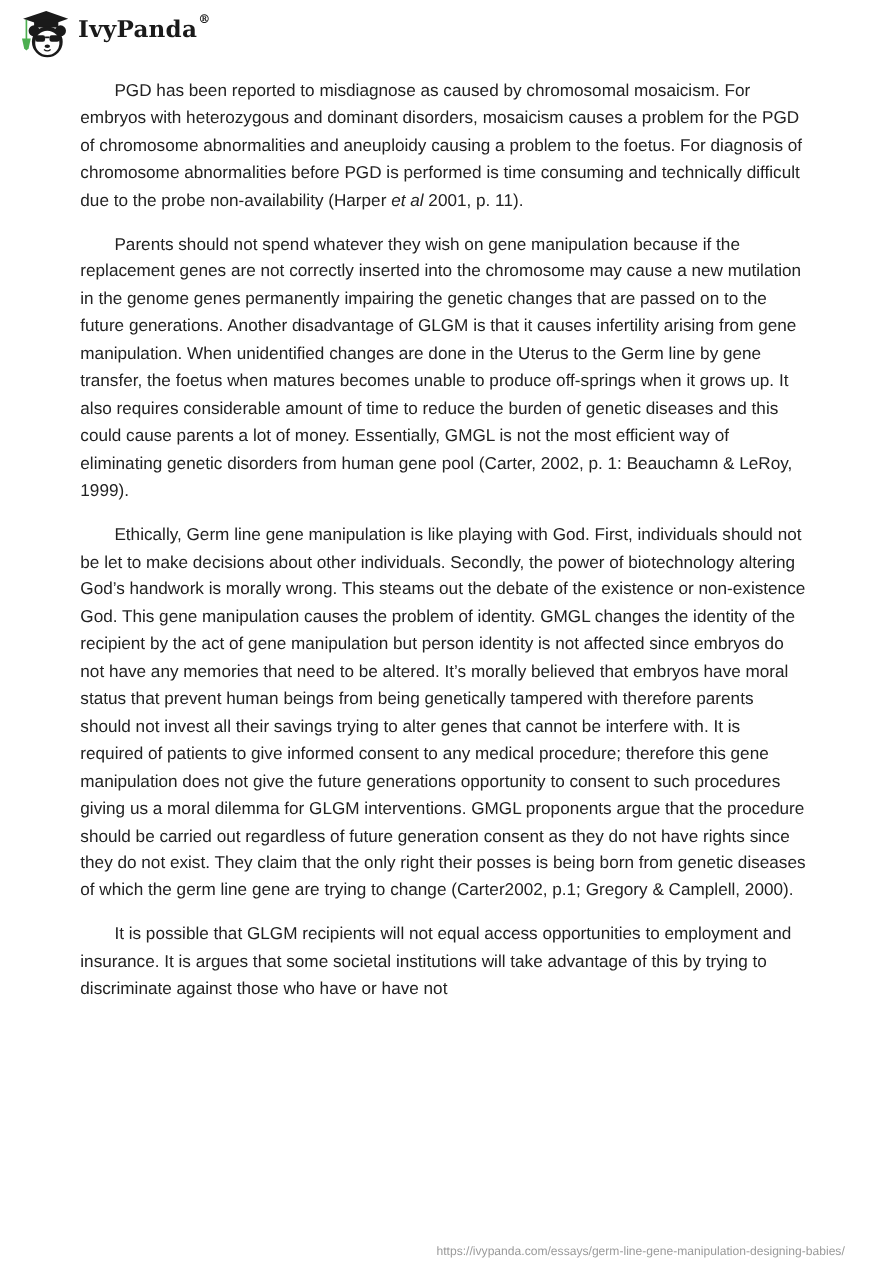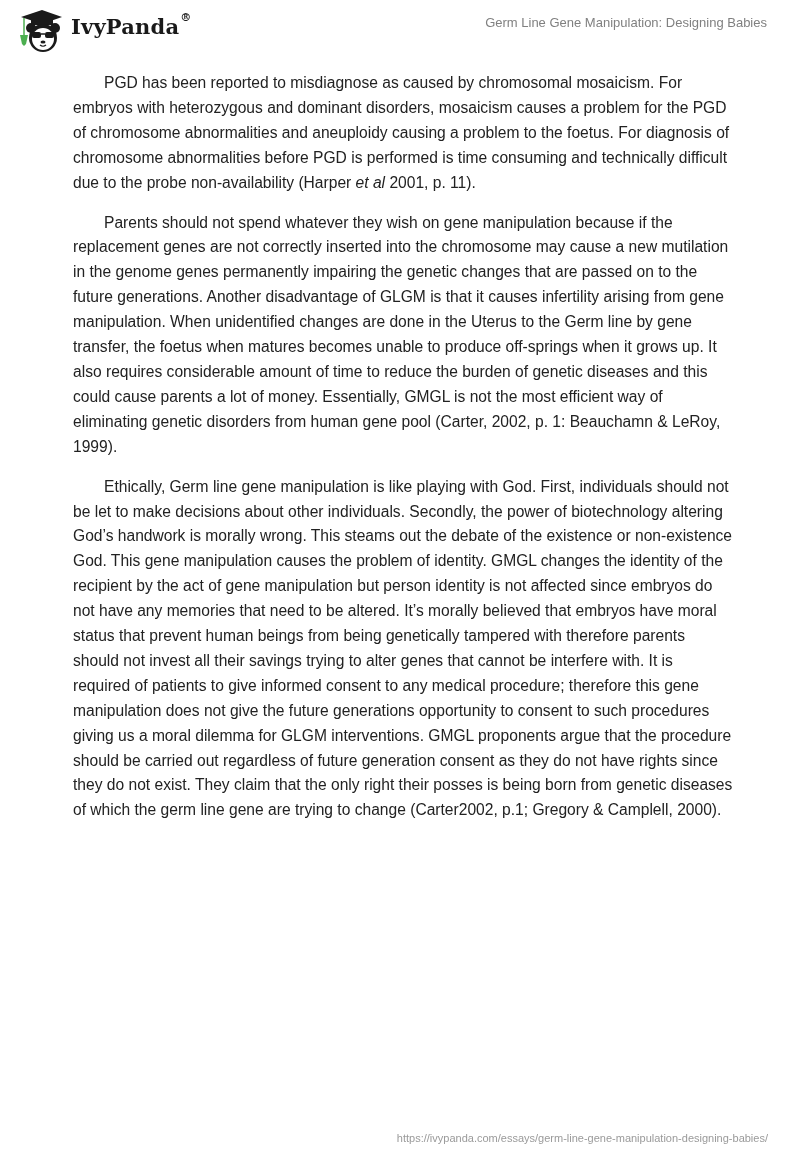--- a/index.html
+++ b/index.html
@@ -39,22 +39,22 @@
         <rect x="15" y="24" width="9" height="6" rx="2" fill="#1a1a1a"></rect>
         <rect x="28" y="24" width="9" height="6" rx="2" fill="#1a1a1a"></rect>
         <line x1="24" y1="26" x2="28" y2="26" stroke="#1a1a1a" stroke-width="1.5"></line>
 
         <ellipse cx="26" cy="34" rx="2.5" ry="1.6" fill="#1a1a1a"></ellipse>
         <path d="M23,37 Q26,39.5 29,37" stroke="#1a1a1a" stroke-width="1.2" fill="none"></path>
       </svg>
     </span>
     <span class="logo-text"><span>IvyPanda</span><sup>®</sup></span>
   </div>
-  <div class="doc-title">Germ Line Gene Manipulation: Designing Babies</div>
 </div>
 
 <div class="content">
   <p><span>PGD has been reported to misdiagnose as caused by chromosomal mosaicism. For embryos with heterozygous and dominant disorders, mosaicism causes a problem for the PGD of chromosome abnormalities and aneuploidy causing a problem to the foetus. For diagnosis of chromosome abnormalities before PGD is performed is time consuming and technically difficult due to the probe non-availability (Harper </span><em>et al</em><span> 2001, p. 11).</span></p>
   <p>Parents should not spend whatever they wish on gene manipulation because if the replacement genes are not correctly inserted into the chromosome may cause a new mutilation in the genome genes permanently impairing the genetic changes that are passed on to the future generations. Another disadvantage of GLGM is that it causes infertility arising from gene manipulation. When unidentified changes are done in the Uterus to the Germ line by gene transfer, the foetus when matures becomes unable to produce off-springs when it grows up. It also requires considerable amount of time to reduce the burden of genetic diseases and this could cause parents a lot of money. Essentially, GMGL is not the most efficient way of eliminating genetic disorders from human gene pool (Carter, 2002, p. 1: Beauchamn &amp; LeRoy, 1999).</p>
   <p>Ethically, Germ line gene manipulation is like playing with God. First, individuals should not be let to make decisions about other individuals. Secondly, the power of biotechnology altering God’s handwork is morally wrong. This steams out the debate of the existence or non-existence God. This gene manipulation causes the problem of identity. GMGL changes the identity of the recipient by the act of gene manipulation but person identity is not affected since embryos do not have any memories that need to be altered. It’s morally believed that embryos have moral status that prevent human beings from being genetically tampered with therefore parents should not invest all their savings trying to alter genes that cannot be interfere with. It is required of patients to give informed consent to any medical procedure; therefore this gene manipulation does not give the future generations opportunity to consent to such procedures giving us a moral dilemma for GLGM interventions. GMGL proponents argue that the procedure should be carried out regardless of future generation consent as they do not have rights since they do not exist. They claim that the only right their posses is being born from genetic diseases of which the germ line gene are trying to change (Carter2002, p.1; Gregory &amp; Camplell, 2000).</p>
+  <p>It is possible that GLGM recipients will not equal access opportunities to employment and insurance. It is argues that some societal institutions will take advantage of this by trying to discriminate against those who have or have not</p>
 </div>
 
 <div class="footer-url">https://ivypanda.com/essays/germ-line-gene-manipulation-designing-babies/</div>
 
 </body></html>

